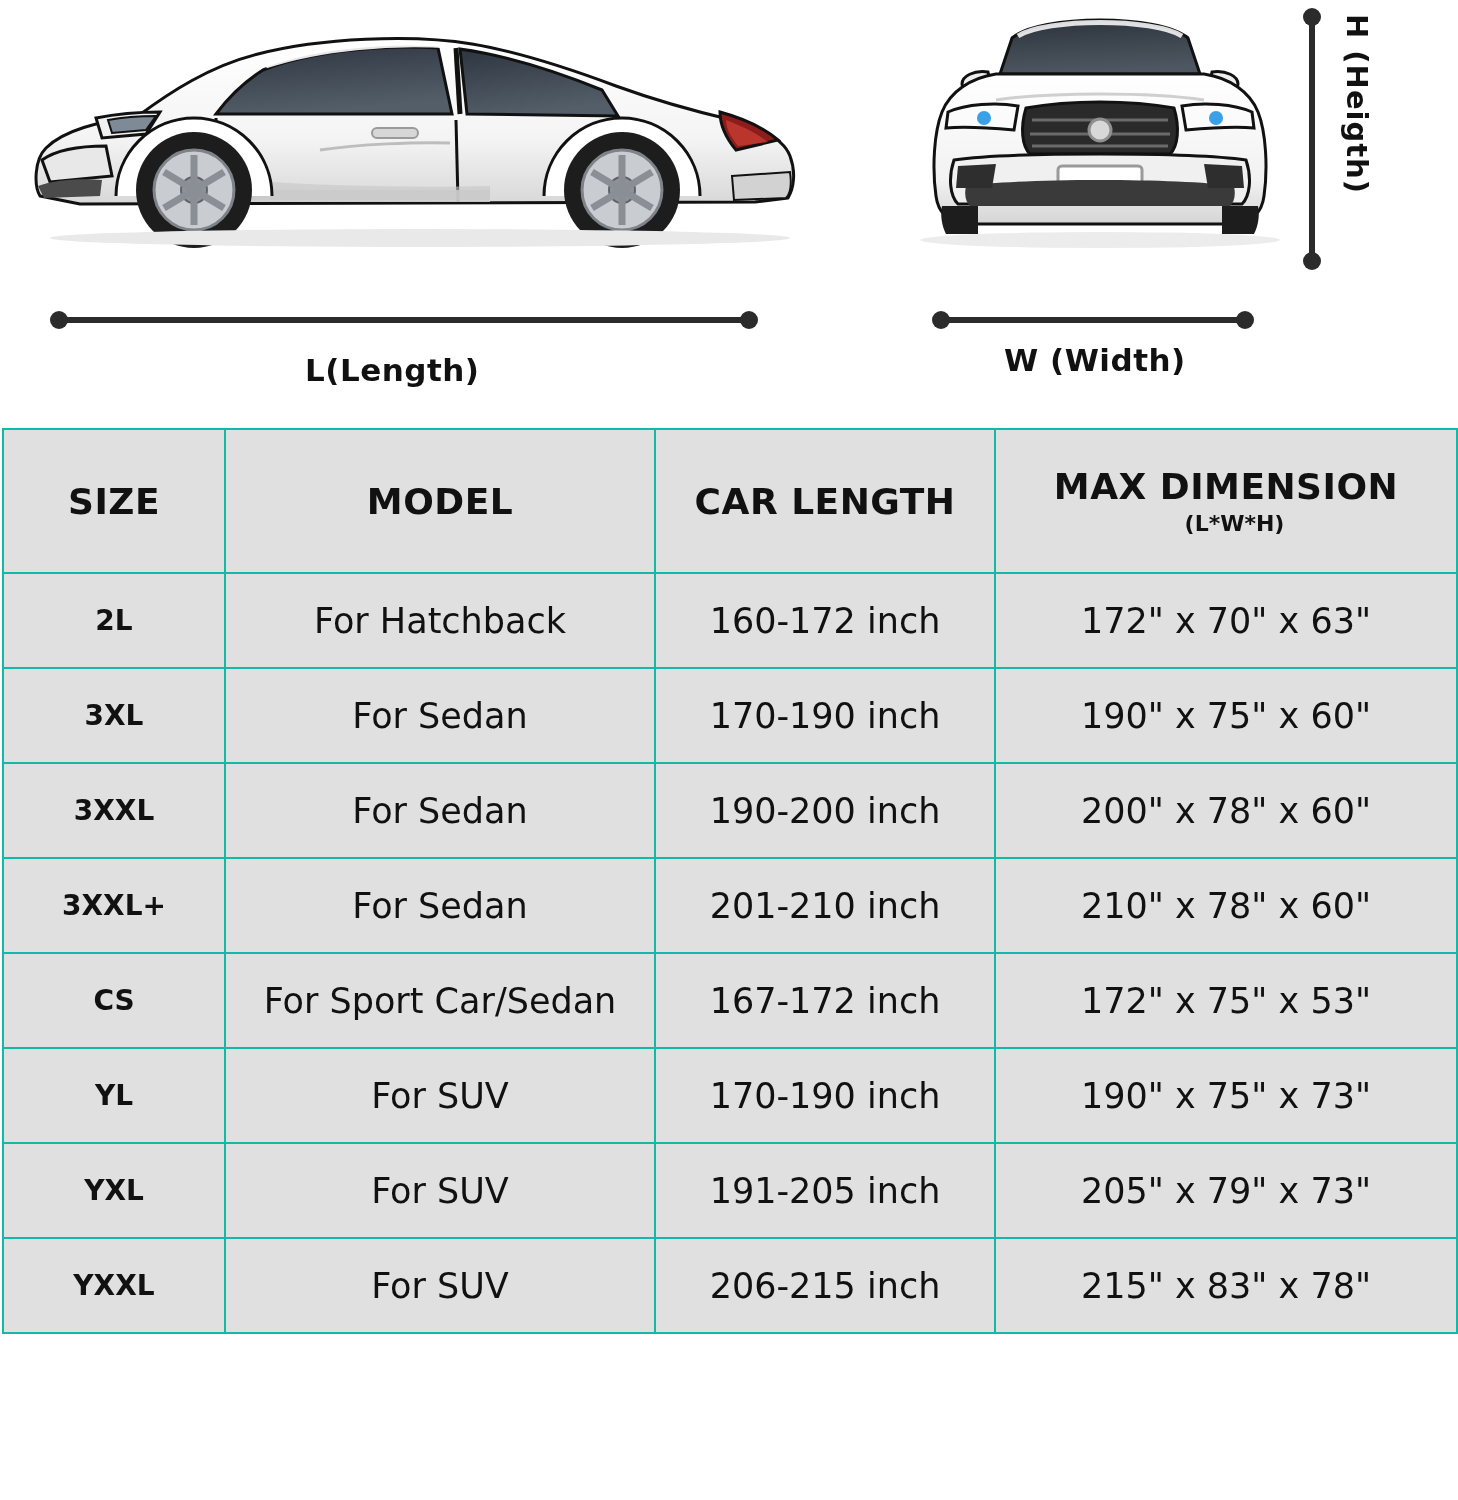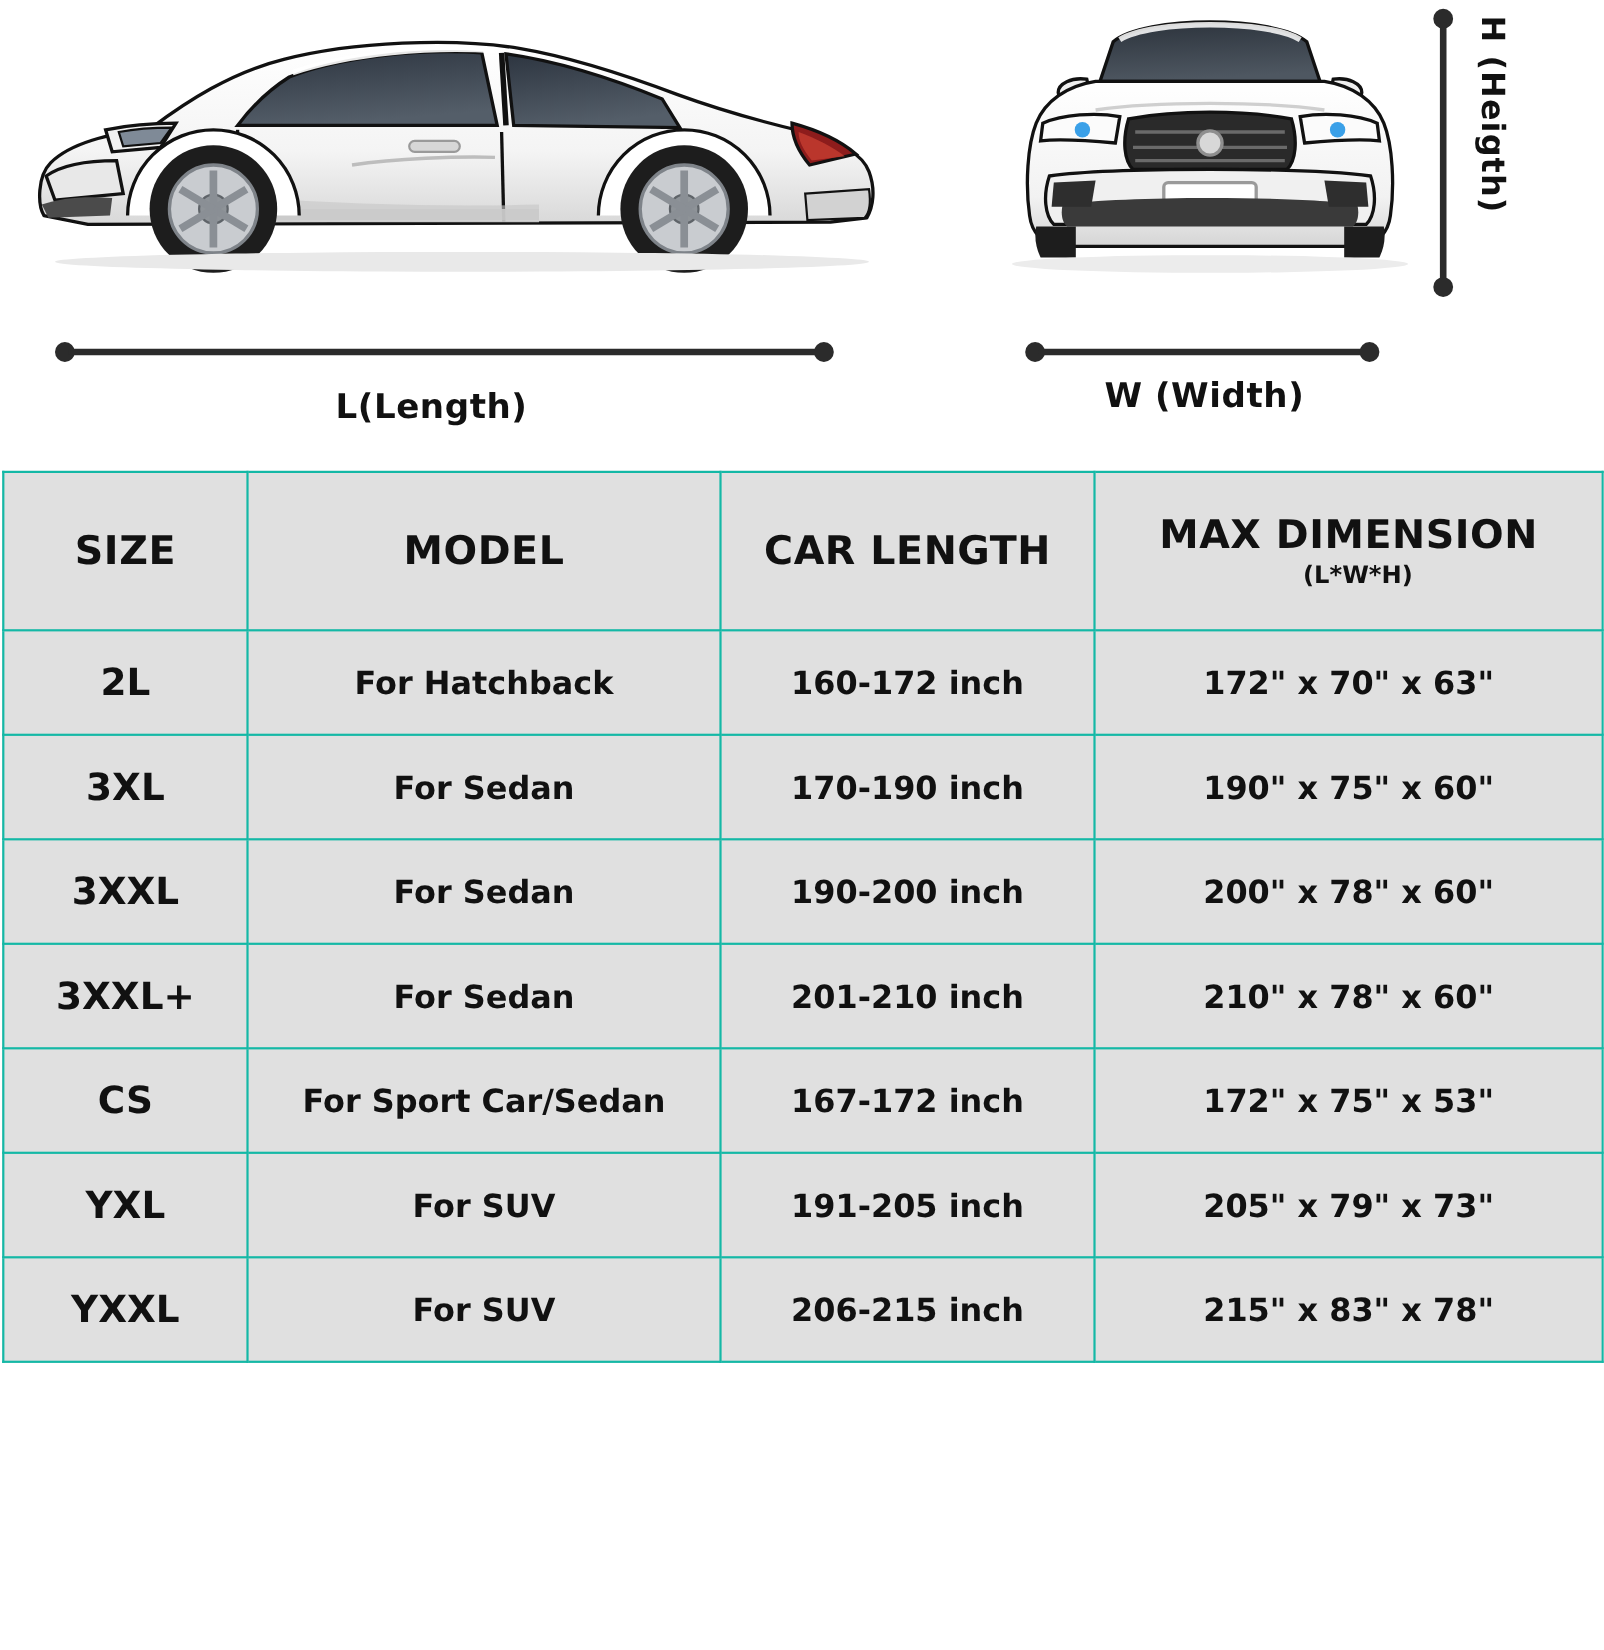--- a/index.html
+++ b/index.html
@@ -110,25 +110,25 @@
   thead th .sub {
     display: block;
     font-size: 22px;
     font-weight: bold;
     margin-top: 4px;
     letter-spacing: 0;
     padding-left: 17px;
   }
   tbody td {
     height: 93px;
-    font-size: 29px;
-    font-weight: bold;
+    font-size: 35px;
+    font-weight: normal;
   }
   tbody td.size-cell {
-    font-size: 34px;
+    font-size: 28px;
     font-weight: bold;
   }
 
   
   .watermark {
     position: absolute;
     left: 0;
     top: 900px;
     width: 1458px;
     text-align: center;
@@ -355,20 +355,26 @@
         <td>201-210 inch</td>
         <td>210" x 78" x 60"</td>
       </tr>
       <tr>
         <td class="size-cell">CS</td>
         <td>For Sport Car/Sedan</td>
         <td>167-172 inch</td>
         <td>172" x 75" x 53"</td>
       </tr>
       <tr>
+        <td class="size-cell">YL</td>
+        <td>For SUV</td>
+        <td>170-190 inch</td>
+        <td>190" x 75" x 73"</td>
+      </tr>
+      <tr>
         <td class="size-cell">YXL</td>
         <td>For SUV</td>
         <td>191-205 inch</td>
         <td>205" x 79" x 73"</td>
       </tr>
       <tr>
         <td class="size-cell">YXXL</td>
         <td>For SUV</td>
         <td>206-215 inch</td>
         <td>215" x 83" x 78"</td>

